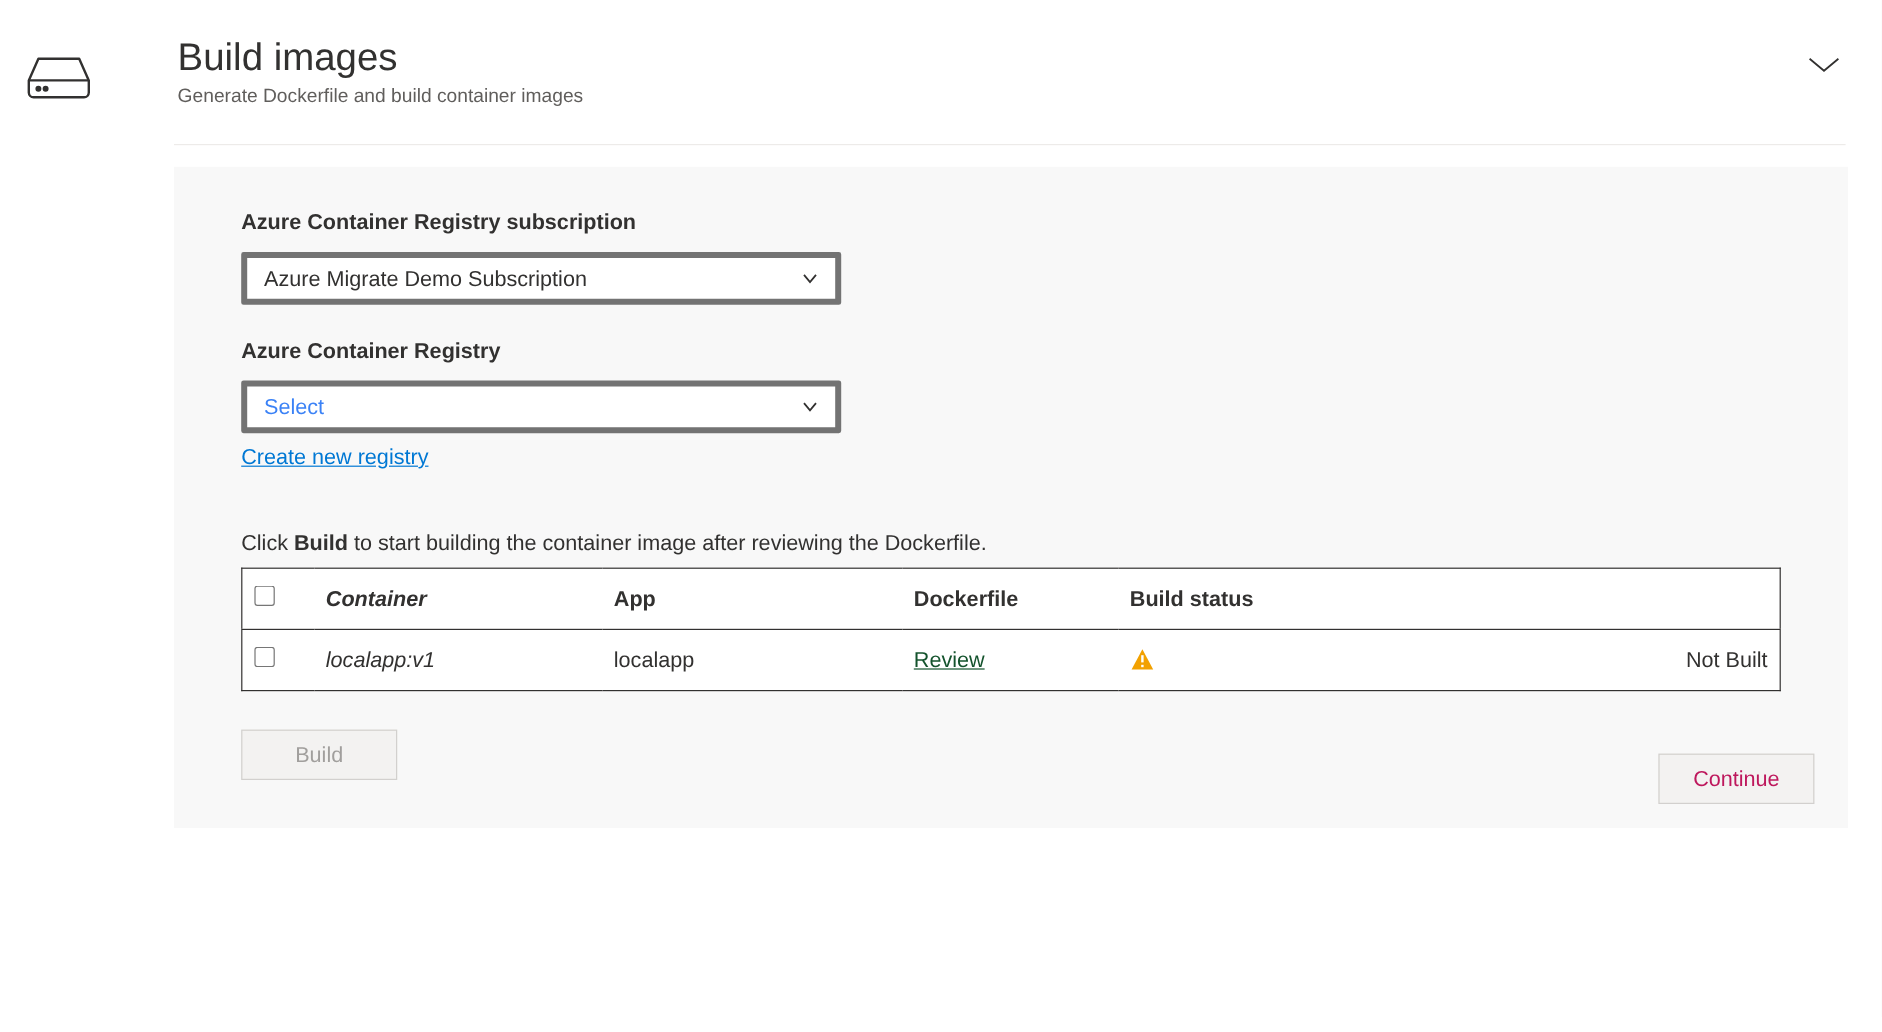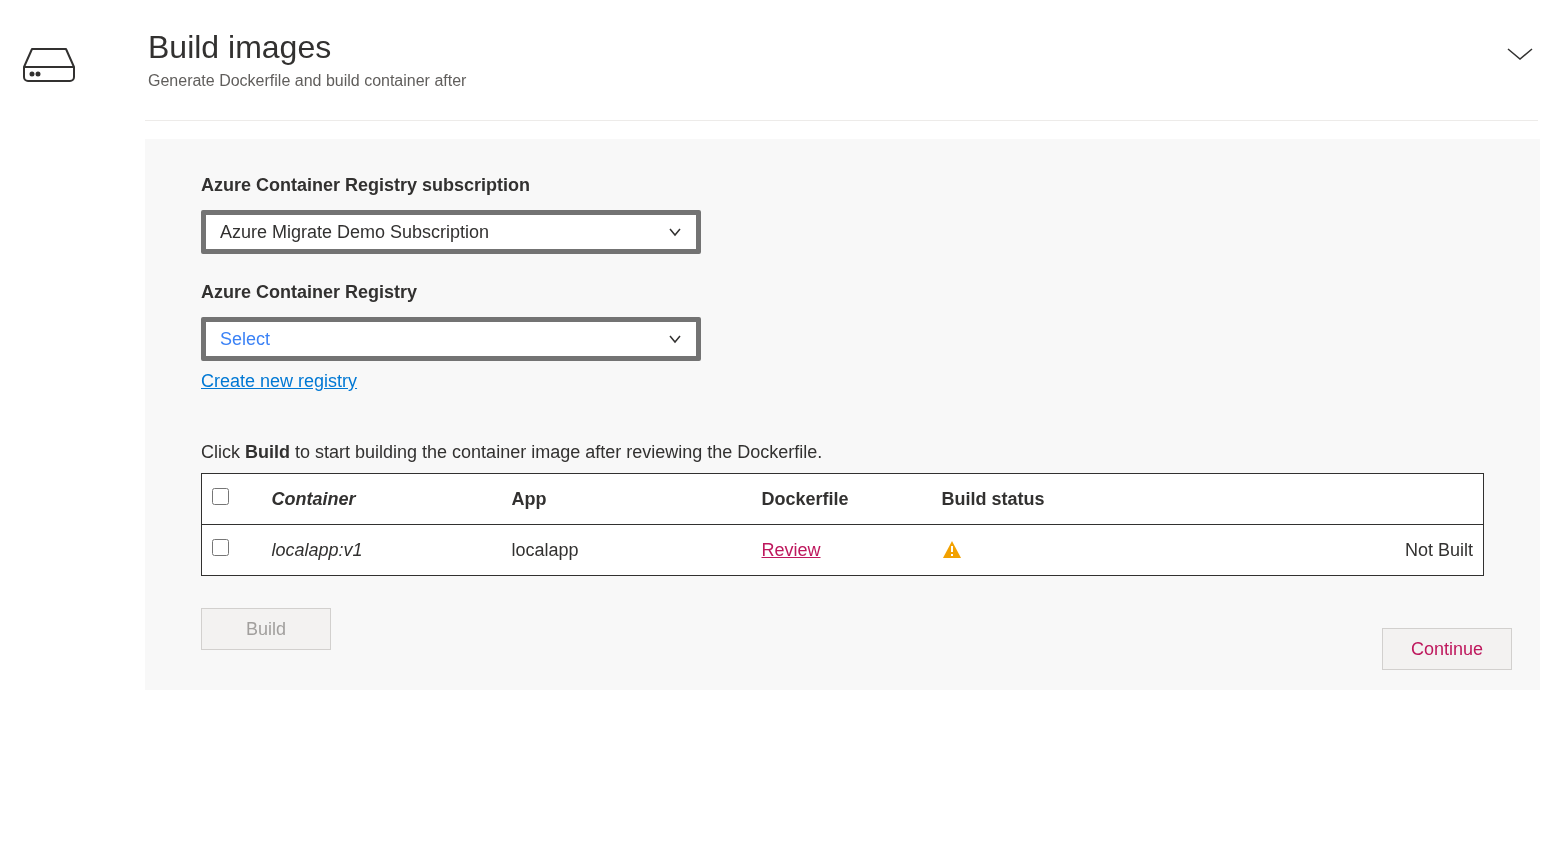--- a/index.html
+++ b/index.html
@@ -137,21 +137,21 @@
     .col-container { width: 240px; font-style: italic; }
     .col-app { width: 250px; }
     .col-docker { width: 180px; }
     .col-status { }
     .row-check {
       width: 17px;
       height: 17px;
       cursor: pointer;
     }
     .review-link {
-      color: #be185d;
+      color: #14532d;
       text-decoration: underline;
       cursor: pointer;
       text-align: center;
     }
     .status-cell {
       display: flex;
       align-items: center;
       gap: 10px;
       justify-content: space-between;
     }
@@ -192,21 +192,21 @@
   <div class="header-icon">
     <svg width="54" height="36" viewBox="0 0 54 36" fill="none" stroke="#323130" stroke-width="2">
       <path d="M 10 2 L 44 2 L 52 20 L 52 30 A 4 4 0 0 1 48 34 L 6 34 A 4 4 0 0 1 2 30 L 2 20 Z" stroke-linejoin="round"></path>
       <line x1="2" y1="20" x2="52" y2="20"></line>
       <circle cx="10" cy="27" r="1.5" fill="#323130"></circle>
       <circle cx="16" cy="27" r="1.5" fill="#323130"></circle>
     </svg>
   </div>
   <div class="header-text">
     <div class="header-title">Build images</div>
-    <div class="header-subtitle">Generate Dockerfile and build container after</div>
+    <div class="header-subtitle">Generate Dockerfile and build container images</div>
   </div>
   <div class="chevron-wrap">
     <span>
       <svg width="28" height="16" viewBox="0 0 28 16" fill="none" stroke="#323130" stroke-width="1.5">
         <polyline points="2,3 14,13 26,3"></polyline>
       </svg>
     </span>
   </div>
 </div>
 

